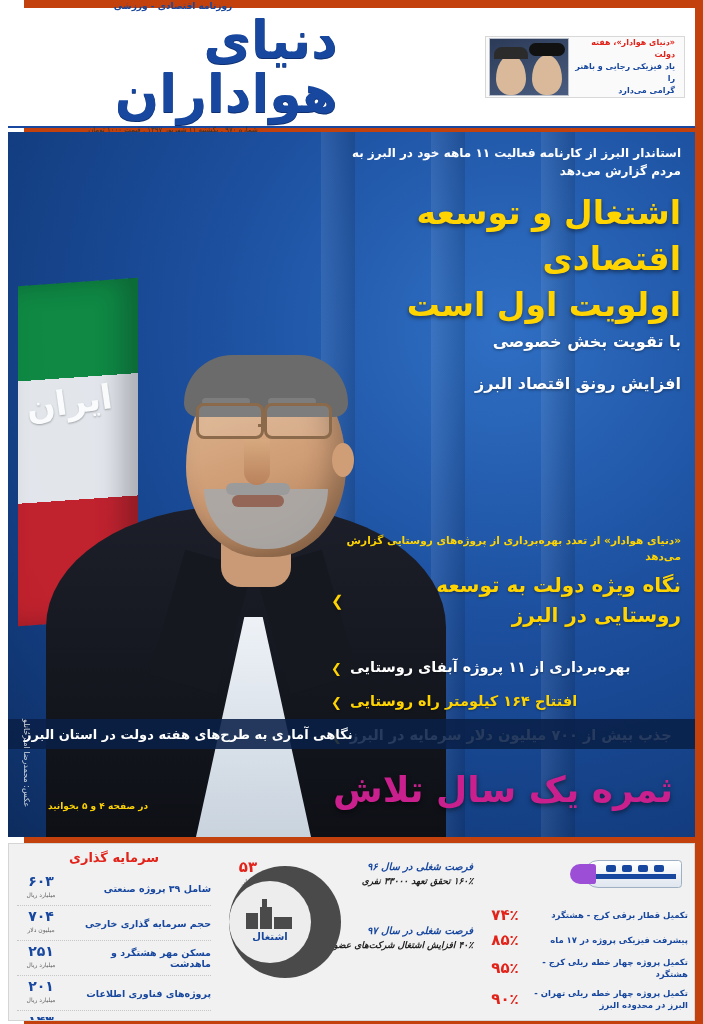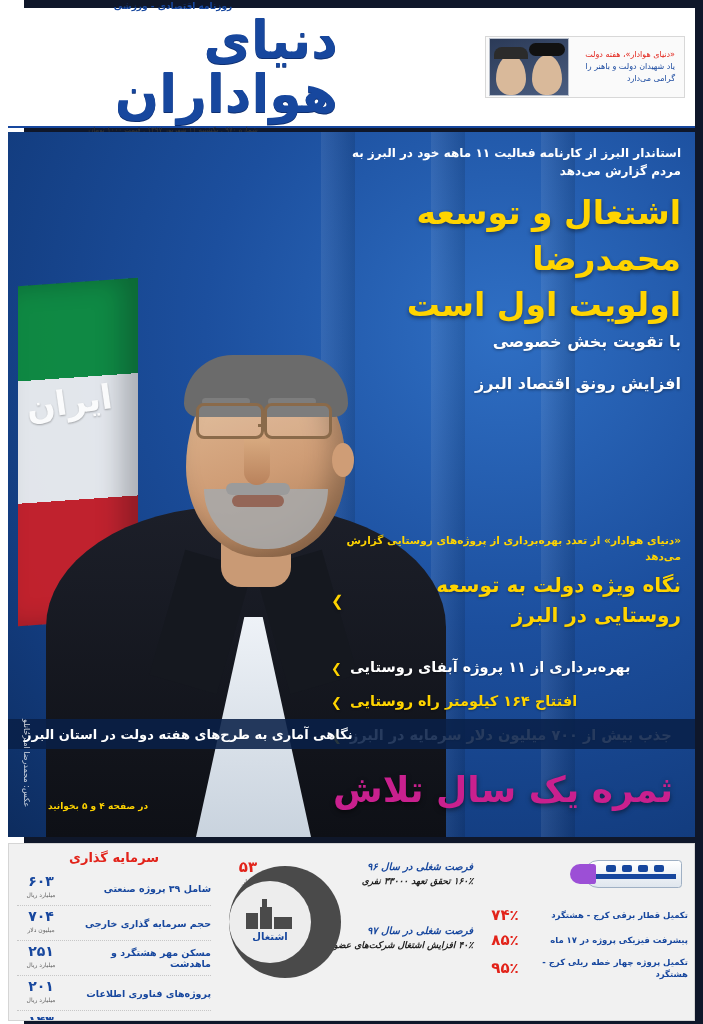--- a/index.html
+++ b/index.html
@@ -6,21 +6,21 @@
   body{
     width:703px;height:1024px;
     background:#ffffff;
     font-family:"DejaVu Sans","Liberation Sans",sans-serif;
     overflow:hidden;
     position:relative;
   }
   .page{
     position:relative;
     width:679px;height:1024px;
-    background:#0f172a;
+    background:#c2410c;
     box-sizing:border-box;
     padding:8px 8px 12px 8px;
   }
 
   
   .masthead{
     position:relative;
     width:687px;height:118px;
     background:#ffffff;
     display:flex;flex-direction:row-reverse;align-items:center;
@@ -74,21 +74,21 @@
   .turban{
     position:absolute;top:4px;right:3px;width:36px;height:13px;
     background:#111;border-radius:8px;
   }
   .hair{
     position:absolute;top:8px;left:4px;width:34px;height:12px;
     background:#2b2b2b;border-radius:8px 8px 0 0;
   }
   .promo-text{
     flex:1;padding:0 6px;direction:rtl;
-    font-size:8px;line-height:12px;color:#17479e;font-weight:normal;
+    font-size:8px;line-height:12px;color:#17479e;font-weight:bold;
   }
   .promo-text .l1{color:#e2231a;}
 
   
   .hero{
     position:relative;
     width:687px;height:705px;
     margin-top:4px;
     overflow:hidden;
     background:#1b4fa0;
@@ -401,21 +401,21 @@
 
     <div class="promo-box">
       <div class="promo-portraits">
         <div class="face f1"></div>
         <div class="turban"></div>
         <div class="face f2"></div>
         <div class="hair"></div>
       </div>
       <div class="promo-text">
         <div class="l1">«دنیای هوادار»، هفته دولت</div>
-        <div>یاد شهیدان دولت و باهنر را</div>
+        <div>یاد فیزیکی رجایی و باهنر را</div>
         <div>گرامی می‌دارد</div>
       </div>
     </div>
   </div>
 
   <div class="hero">
     <div class="hero-bg"></div>
     <div class="drape d1"></div>
     <div class="drape d2"></div>
     <div class="drape d3"></div>
@@ -438,21 +438,21 @@
       <div class="p-nose"></div>
       <div class="p-brow b1"></div>
       <div class="p-brow b2"></div>
       <div class="p-glass g1"></div>
       <div class="p-glass g2"></div>
       <div class="p-glass-bridge"></div>
     </div>
 
     <div class="headline-col">
       <div class="kicker">استاندار البرز از کارنامه فعالیت ۱۱ ماهه خود در البرز به مردم گزارش می‌دهد</div>
-      <div class="head-main">اشتغال و توسعه محمدرضا</div>
+      <div class="head-main">اشتغال و توسعه اقتصادی</div>
       <div class="head-main">اولویت اول است</div>
       <div class="subhead" style="margin-top:0">با تقویت بخش خصوصی</div>
       <div class="subhead">افزایش رونق اقتصاد البرز</div>
     </div>
 
     <div class="promo-col">
       <div class="promo-kicker">«دنیای هوادار» از تعدد بهره‌برداری از پروژه‌های روستایی گزارش می‌دهد</div>
       <div class="promo-head">
         <span class="chev">❯</span>
         <span>نگاه ویژه دولت به توسعه روستایی در البرز</span>
@@ -583,16 +583,20 @@
         <div class="pct-lbl">تکمیل قطار برقی کرج - هشتگرد</div>
       </div>
       <div class="pct-row">
         <div class="pct">۸۵٪</div>
         <div class="pct-lbl">پیشرفت فیزیکی پروژه در ۱۷ ماه</div>
       </div>
       <div class="pct-row">
         <div class="pct">۹۵٪</div>
         <div class="pct-lbl">تکمیل پروژه چهار خطه ریلی کرج - هشتگرد</div>
       </div>
+      <div class="pct-row">
+        <div class="pct">۹۰٪</div>
+        <div class="pct-lbl">تکمیل پروژه چهار خطه ریلی تهران - البرز در محدوده البرز</div>
+      </div>
     </div>
 
   </div>
 </div>
 
 </body></html>

